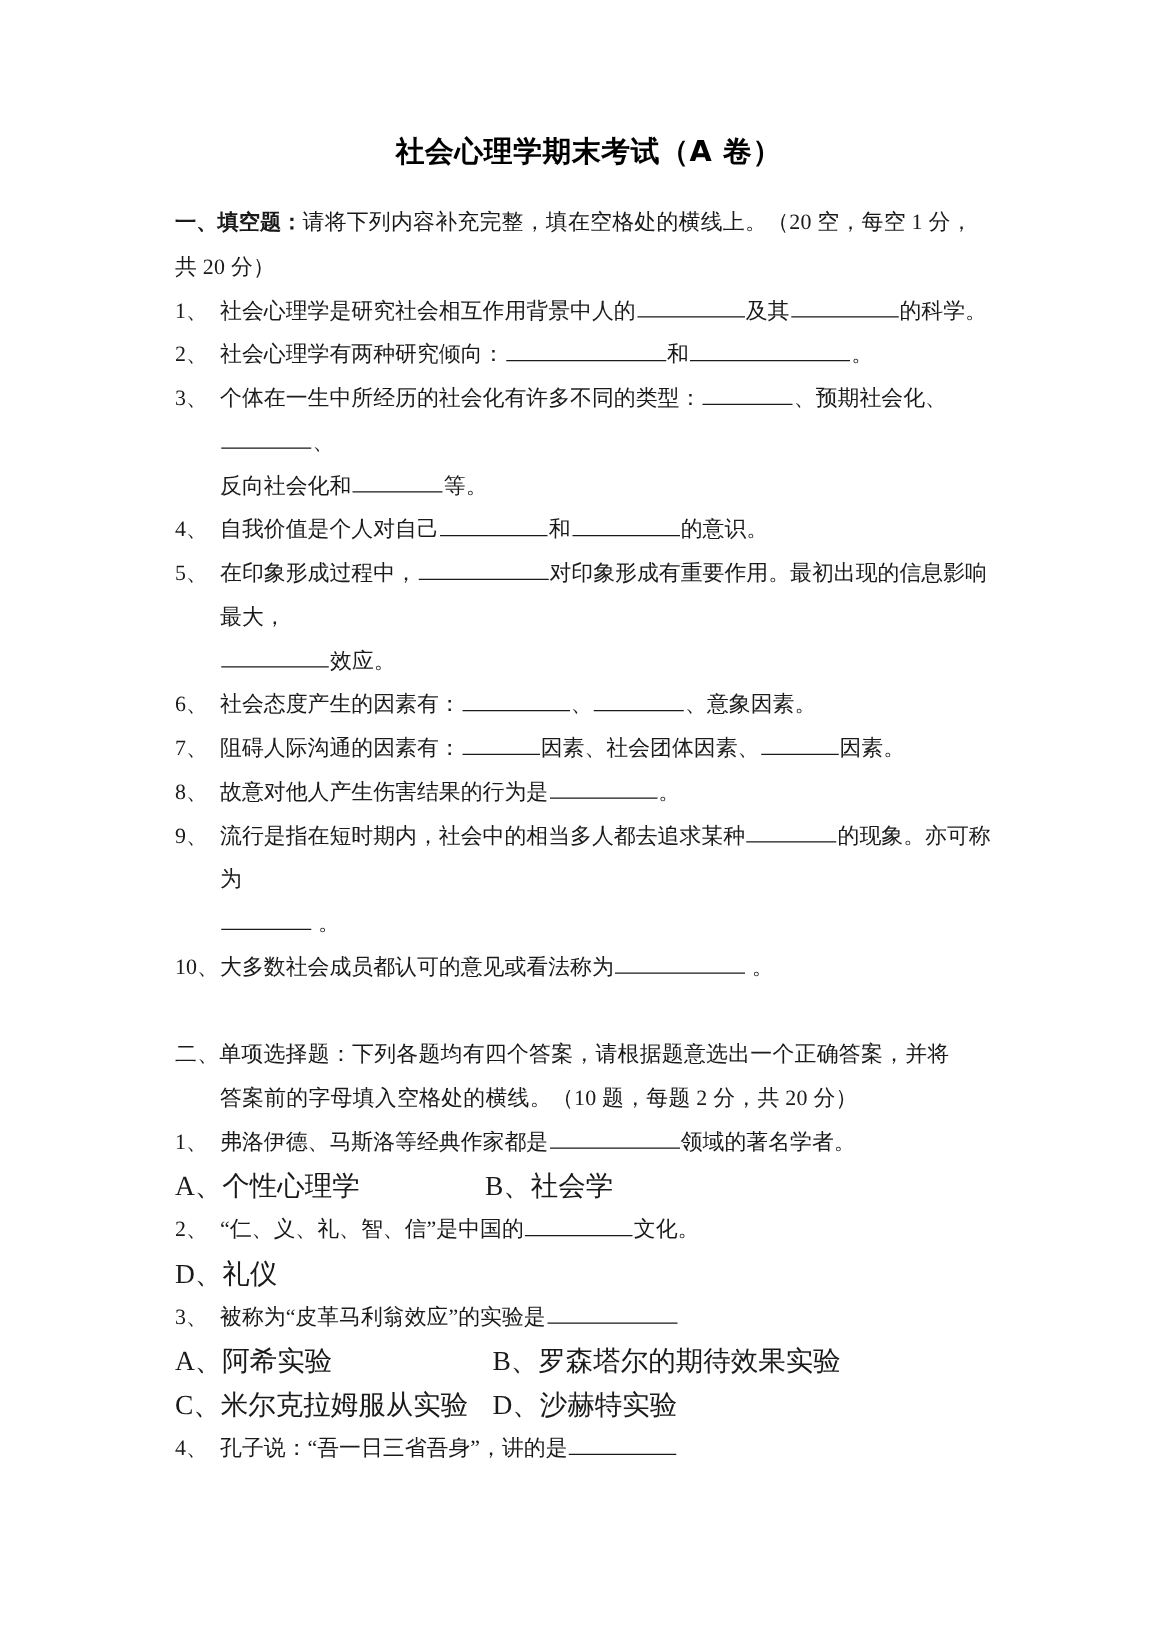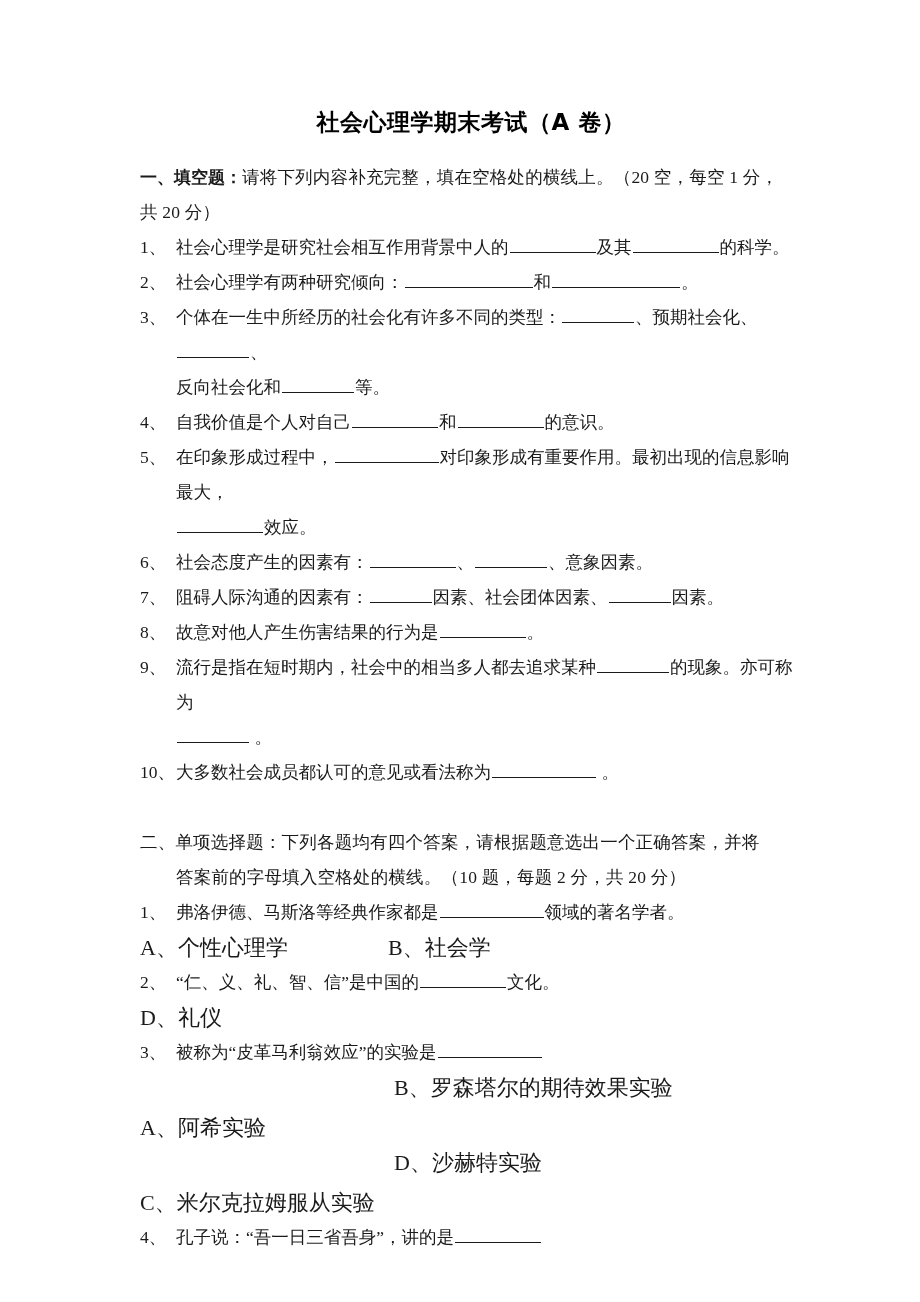--- a/index.html
+++ b/index.html
@@ -90,21 +90,21 @@
 
   
   .opts {
     display: flex;
     font-size: 22px;
     line-height: 35px;
     margin: 0;
   }
   .opts .col-a { width: 248px; flex: 0 0 248px; }
   .opts .col-b { flex: 1 1 auto; }
-  .opts.wide .col-a { width: 254px; flex: 0 0 254px; margin-top: 40px; }
+  .opts.wide .col-a { width: 254px; flex: 0 0 254px; }
 
   .spacer-line { height: 35px; }
 
   .sub-line {
     margin: 0;
     font-size: 17.5px;
     line-height: 35px;
     padding-left: 36px;
   }
 </style>

